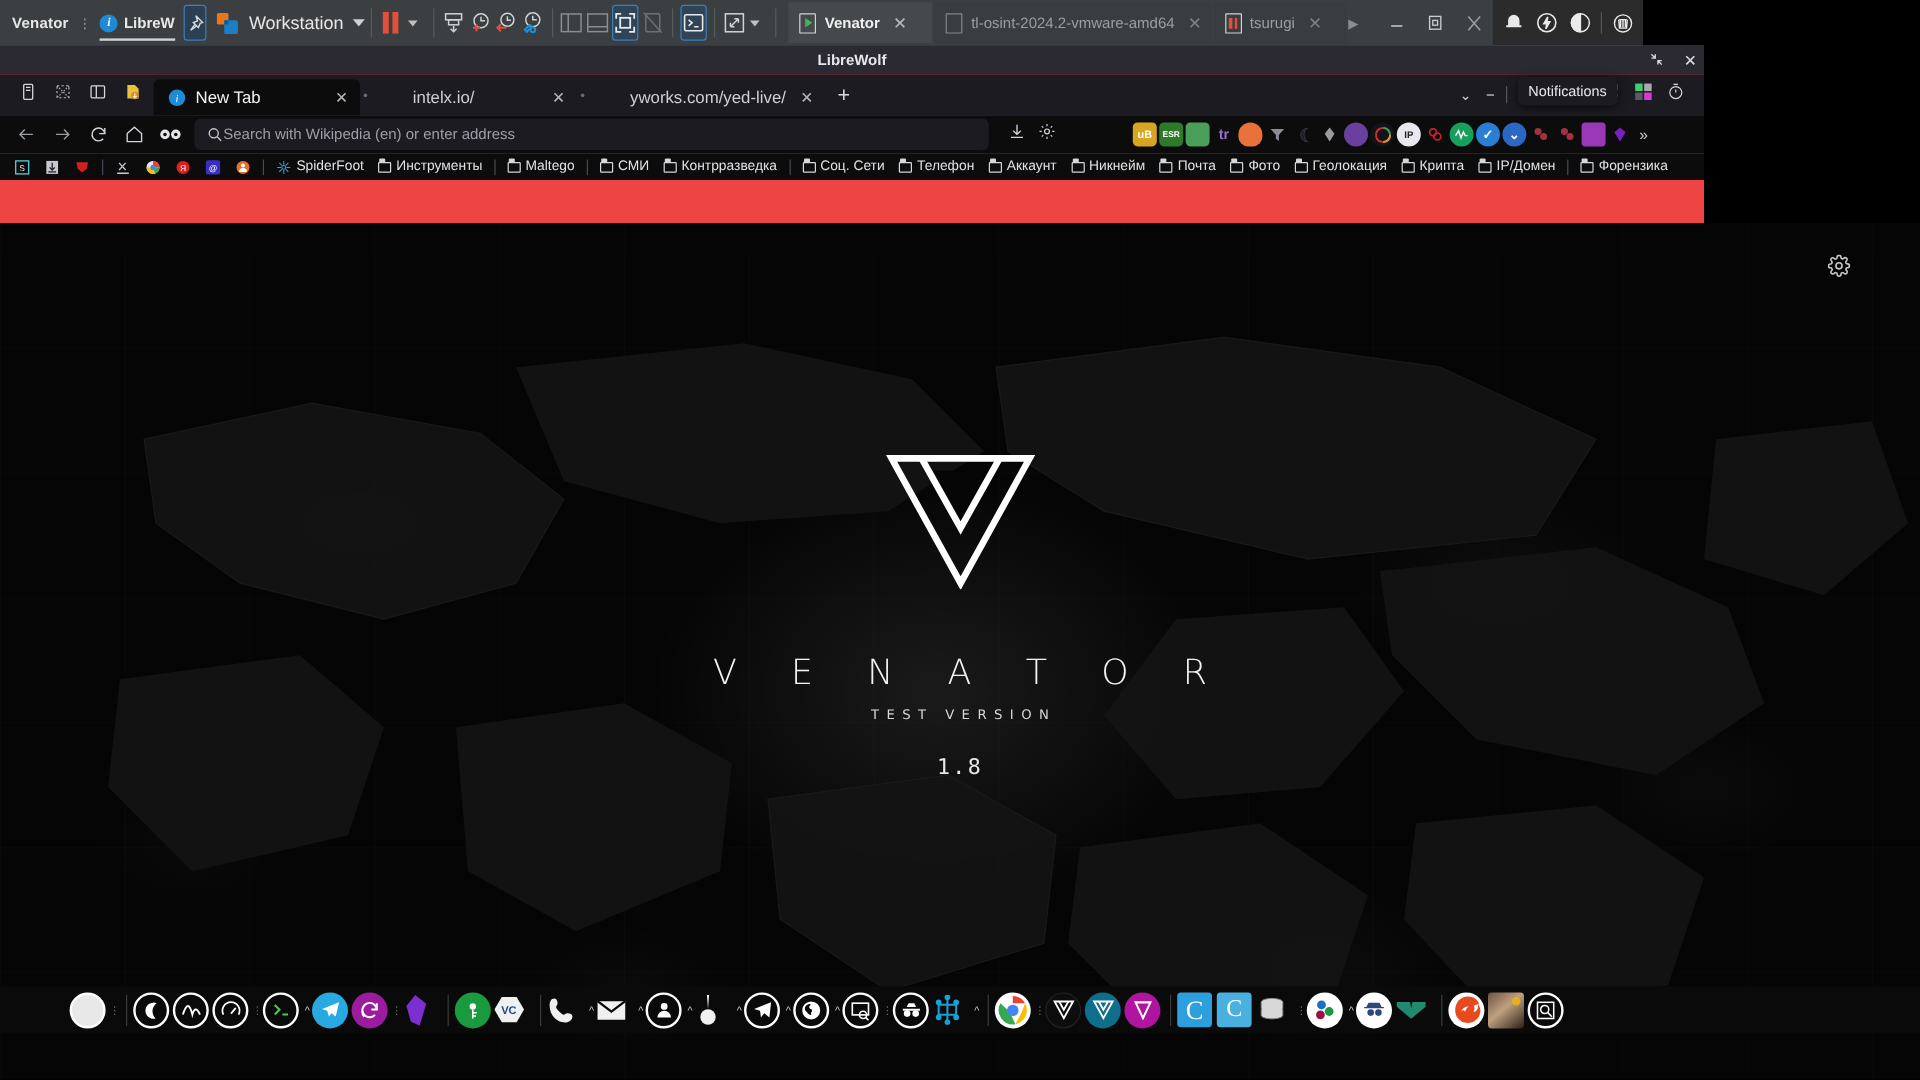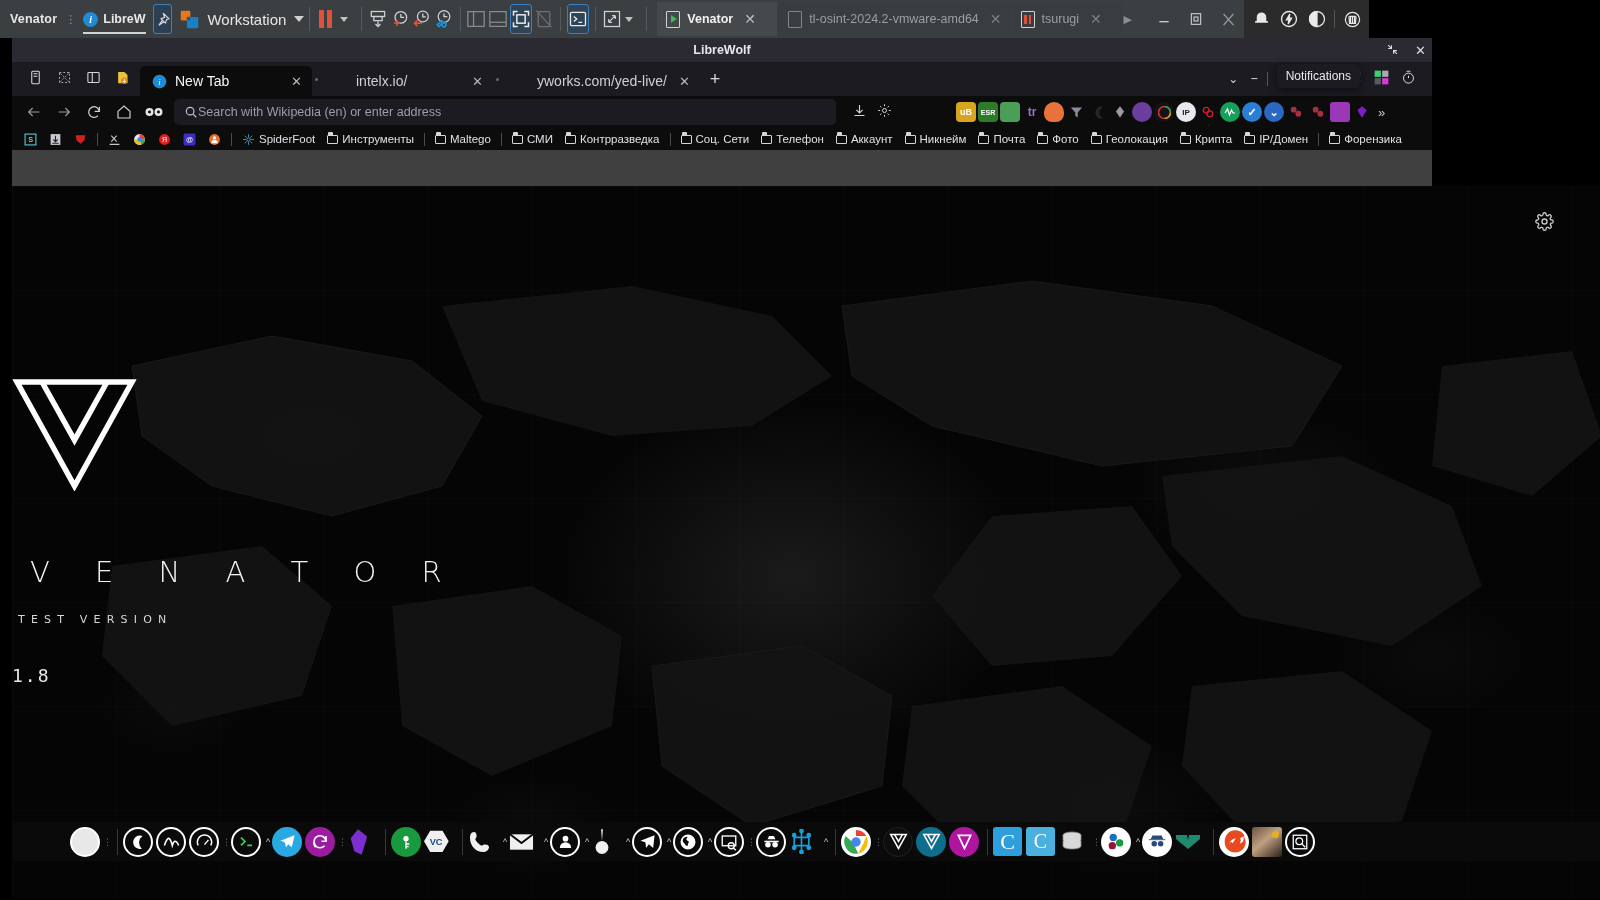--- a/index.html
+++ b/index.html
@@ -93,22 +93,22 @@
     margin-left: auto; display: flex; align-items: center; height: 38px;
   }
   .tray-grp {
     display: flex; align-items: center; gap: 2px; height: 38px;
     background: #2b2b2b; padding: 0 4px;
   }
   .tray-ic { width: 26px; height: 26px; display:flex; align-items:center; justify-content:center; }
 
   
   .lw-window {
-    position: absolute; top: 38px; left: 12px; width: 1420px; height: 823px;
-    background: #404040;
+    position: absolute; top: 38px; left: 0; width: 1420px; height: 823px;
+    background: #ef4444;
   }
   .lw-titlestrip {
     height: 24px; background: #2b2a33; display: flex;
     align-items: center; justify-content: center; position: relative;
   }
   .lw-titlestrip .t { color: #e6e6eb; font-size: 12.5px; font-weight: bold; }
   .lw-winbtns {
     position: absolute; right: 6px; top: 0; height: 24px;
     display: flex; align-items: center; gap: 16px;
   }
@@ -212,21 +212,21 @@
     position: absolute; inset: 0; opacity: .55;
     background-image:
       linear-gradient(to right, rgba(255,255,255,.035) 1px, transparent 1px),
       linear-gradient(to bottom, rgba(255,255,255,.030) 1px, transparent 1px);
     background-size: 104px 104px;
   }
   .map-svg { position: absolute; inset: 0; }
 
   .logo-block {
     position: absolute; left: 0; right: 0; top: 190px;
-    display: flex; flex-direction: column;  gap: 12px;
+    display: flex; flex-direction: column; align-items: center;
   }
   .wordmark {
     color: #f2f2f2; font-size: 29px; letter-spacing: 18px;
     margin-top: 52px; padding-left: 18px; font-weight: 300;
     font-family: "DejaVu Sans", sans-serif;
   }
   .subtitle {
     color: #d8d8d8; font-size: 11px; letter-spacing: 6.2px;
     margin-top: 12px; padding-left: 6px;
     font-family: "DejaVu Sans", sans-serif;

